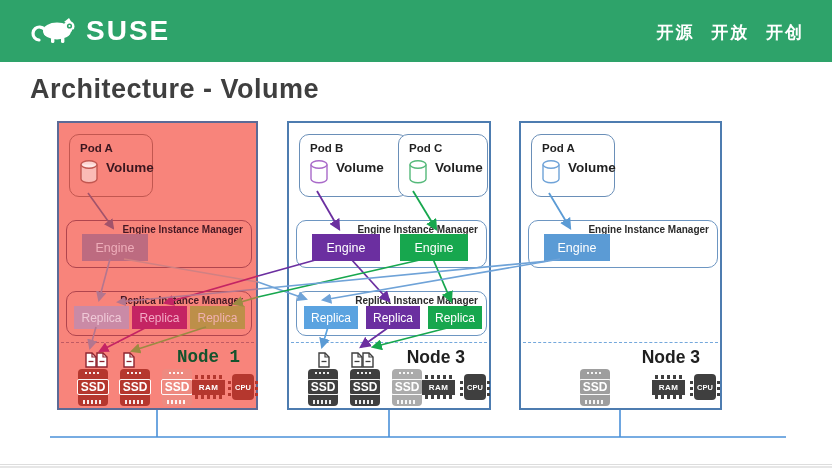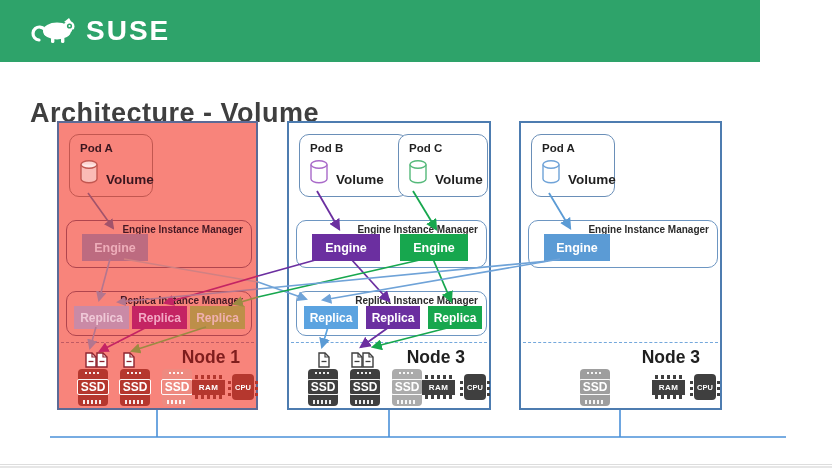--- a/index.html
+++ b/index.html
@@ -1,49 +1,49 @@
 <!DOCTYPE html>
 <html><head>
 <meta charset="utf-8">
 <style>
   html,body{margin:0;padding:0;background:#fff;}
   .slide{position:relative;width:832px;height:468px;background:#fff;overflow:hidden;
          font-family:"Liberation Sans",sans-serif;border-bottom:2px solid #e6e6e6;box-sizing:border-box;}
   
-  .header{position:absolute;left:0;top:0;width:760px;height:62px;background:#2EA36A;}
+  .header{position:absolute;left:0;top:0;width:832px;height:62px;background:#2EA36A;}
   .brand{position:absolute;left:28px;top:13px;display:flex;align-items:center;gap:8px;}
   .brand-text{color:#fff;font-size:28px;font-weight:700;letter-spacing:2px;}
   .slogan{position:absolute;right:28px;top:21px;color:#fff;font-size:17px;font-weight:700;
           letter-spacing:2px;word-spacing:10px;}
-  .title{position:absolute;left:30px;top:74px;font-size:27px;font-weight:700;color:#3F3F3F;letter-spacing:.5px;margin-top:24px;}
+  .title{position:absolute;left:30px;top:74px;font-size:27px;font-weight:700;color:#3F3F3F;letter-spacing:.5px;}
   
   .node{position:absolute;top:121px;height:289px;box-sizing:border-box;}
   .node1{left:57px;width:201px;background:#F8847B;border:2px solid #5C6A96;}
   .node2{left:287px;width:204px;background:#fff;border:2px solid #4D7CB0;}
   .node3{left:519px;width:203px;background:#fff;border:2px solid #4D7CB0;}
   .pod{position:absolute;height:63px;border-radius:10px;box-sizing:border-box;}
   .pod-blue{border:1.4px solid #6A8FB8;background:#fff;}
   .pod-red{border:1.4px solid #C25750;background:transparent;}
   .pod-name{position:absolute;left:10px;top:7px;font-size:11.5px;font-weight:700;color:#1F1F1F;}
   .pod-red .pod-name{color:#3A161F;}
-  .vol-row{position:absolute;left:9px;top:25px;display:flex;align-items:flex-end;gap:7px;}
+  .vol-row{position:absolute;left:9px;top:25px;display:flex;align-items:flex-start;gap:7px;}
   .vol-label{font-size:13.5px;font-weight:700;color:#1F1F1F;}
   .pod-red .vol-label{color:#3A161F;}
   .mgr{position:absolute;border-radius:10px;box-sizing:border-box;}
   .mgr-blue{border:1.2px solid #6D96C2;background:#fff;}
   .mgr-red{border:1.2px solid #B0454E;background:transparent;}
   .mgr-label{position:absolute;right:8px;top:3px;font-size:10px;font-weight:700;color:#2B2B2B;}
   .mgr-red .mgr-label{color:#451824;}
   .chip{position:absolute;height:27px;display:flex;align-items:center;justify-content:center;
-        font-size:12.5px;font-weight:700;color:#fff;text-align:right;}
+        font-size:12.5px;font-weight:400;color:#fff;text-align:right;}
   .chip.small{height:23px;font-size:12px;}
   .dash{position:absolute;left:2px;right:2px;border-top:1px dashed #74A8DC;}
   .dash-red{border-top-color:#C05A63;}
   .node-label{position:absolute;font-size:17.5px;font-weight:700;color:#1F1F1F;}
-  .node-label.red{color:#7f1d1d;}
+  .node-label.red{color:#14532d;font-family:Liberation Mono, monospace;}
   .file-ic{position:absolute;width:12px;height:16px;}
   
   .hw{position:absolute;box-sizing:border-box;}
   .ssd{width:30px;height:37px;border-radius:4px;display:flex;flex-direction:column;
        align-items:center;justify-content:space-between;padding:3px 0 2px;}
   .ssd-dots{width:16px;height:2px;background-image:repeating-linear-gradient(90deg,rgba(255,255,255,.9) 0 2px,transparent 2px 4px);}
   .ssd-label{border:1.4px solid rgba(255,255,255,.95);border-radius:2px;color:#fff;
              font-size:12px;font-weight:700;padding:1px 3px;line-height:1;}
   .ssd-teeth{width:20px;height:4px;background-image:repeating-linear-gradient(90deg,rgba(255,255,255,.9) 0 2px,transparent 2px 4px);}
   .hw-red{background:#B5372E;}
@@ -78,20 +78,21 @@
         <circle cx="41" cy="13.5" r="5.5" fill="#fff"></circle>
         <path d="M36,9 l5,-4 l3,5 z" fill="#fff"></path>
         <rect x="23" y="24" width="3.4" height="6" rx="1.5" fill="#fff"></rect>
         <rect x="33" y="24" width="3.4" height="6" rx="1.5" fill="#fff"></rect>
         <circle cx="41.5" cy="13" r="2.6" fill="#2EA36A"></circle>
         <circle cx="41.5" cy="13" r="1.1" fill="#fff"></circle>
         <path d="M44,17.5 l5,-1" stroke="#2EA36A" stroke-width="1.4"></path>
       </svg>
       <span class="brand-text">SUSE</span>
     </div>
+    <div class="slogan">开源 开放 开创</div>
   </div>
 
   <div class="title">Architecture - Volume</div>
 
   <div class="node node1">
     <div class="pod pod-red" style="left:10px;top:11px;width:84px;">
       <div class="pod-name">Pod A</div>
       <div class="vol-row">
         <svg width="20" height="27" viewBox="0 0 20 27">
           <path d="M2,4.5 v14.5 a8,3.8 0 0 0 16,0 v-14.5" fill="rgba(255,255,255,.45)" stroke="#C25750" stroke-width="1.4"></path>

